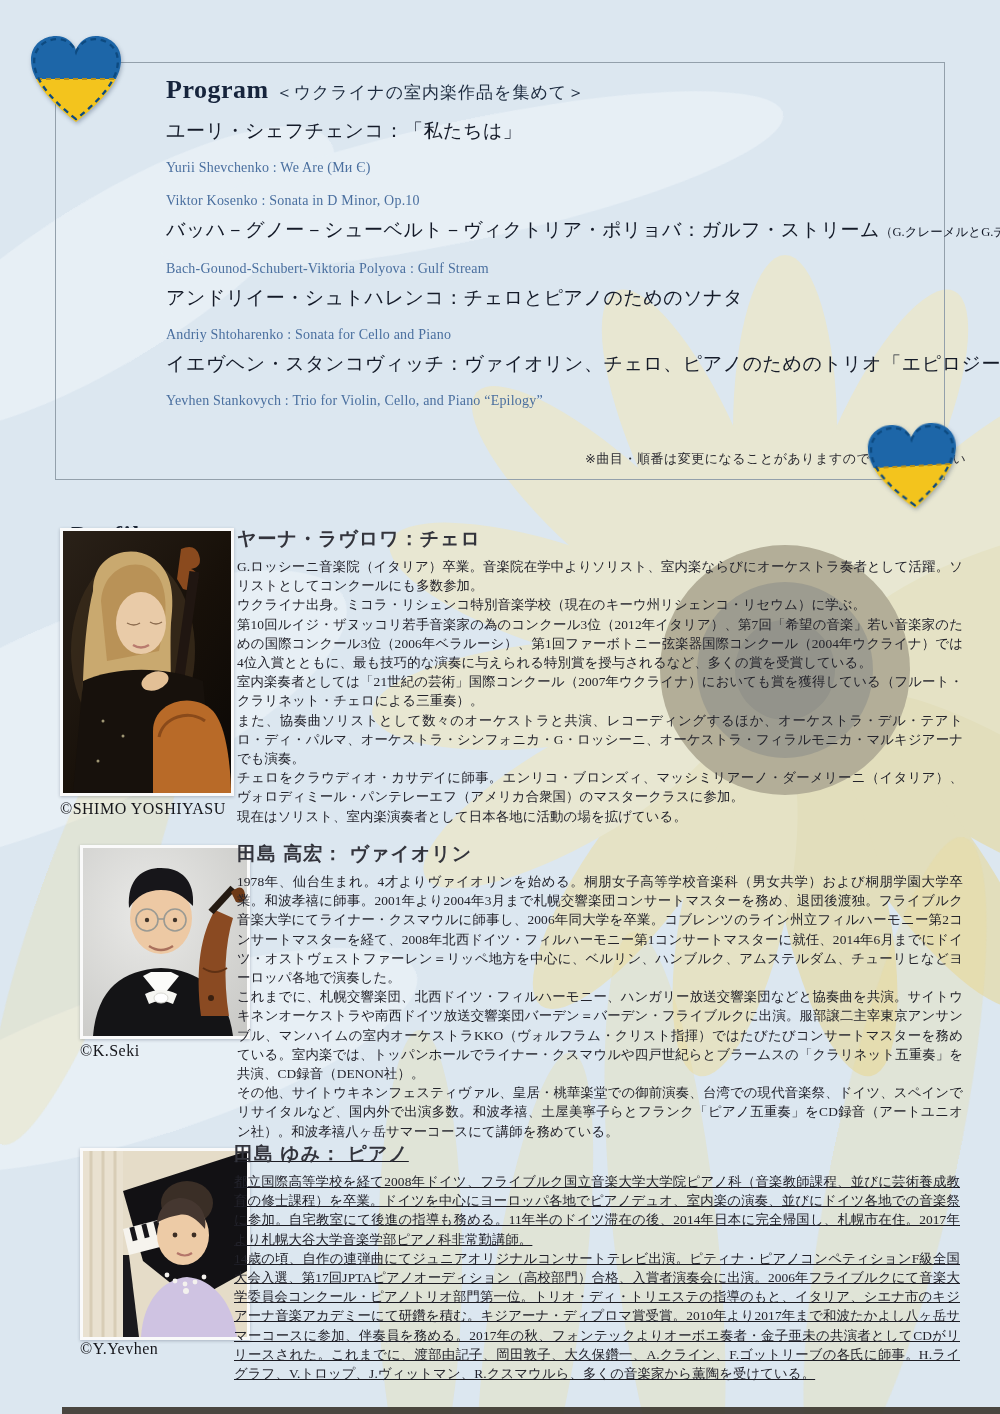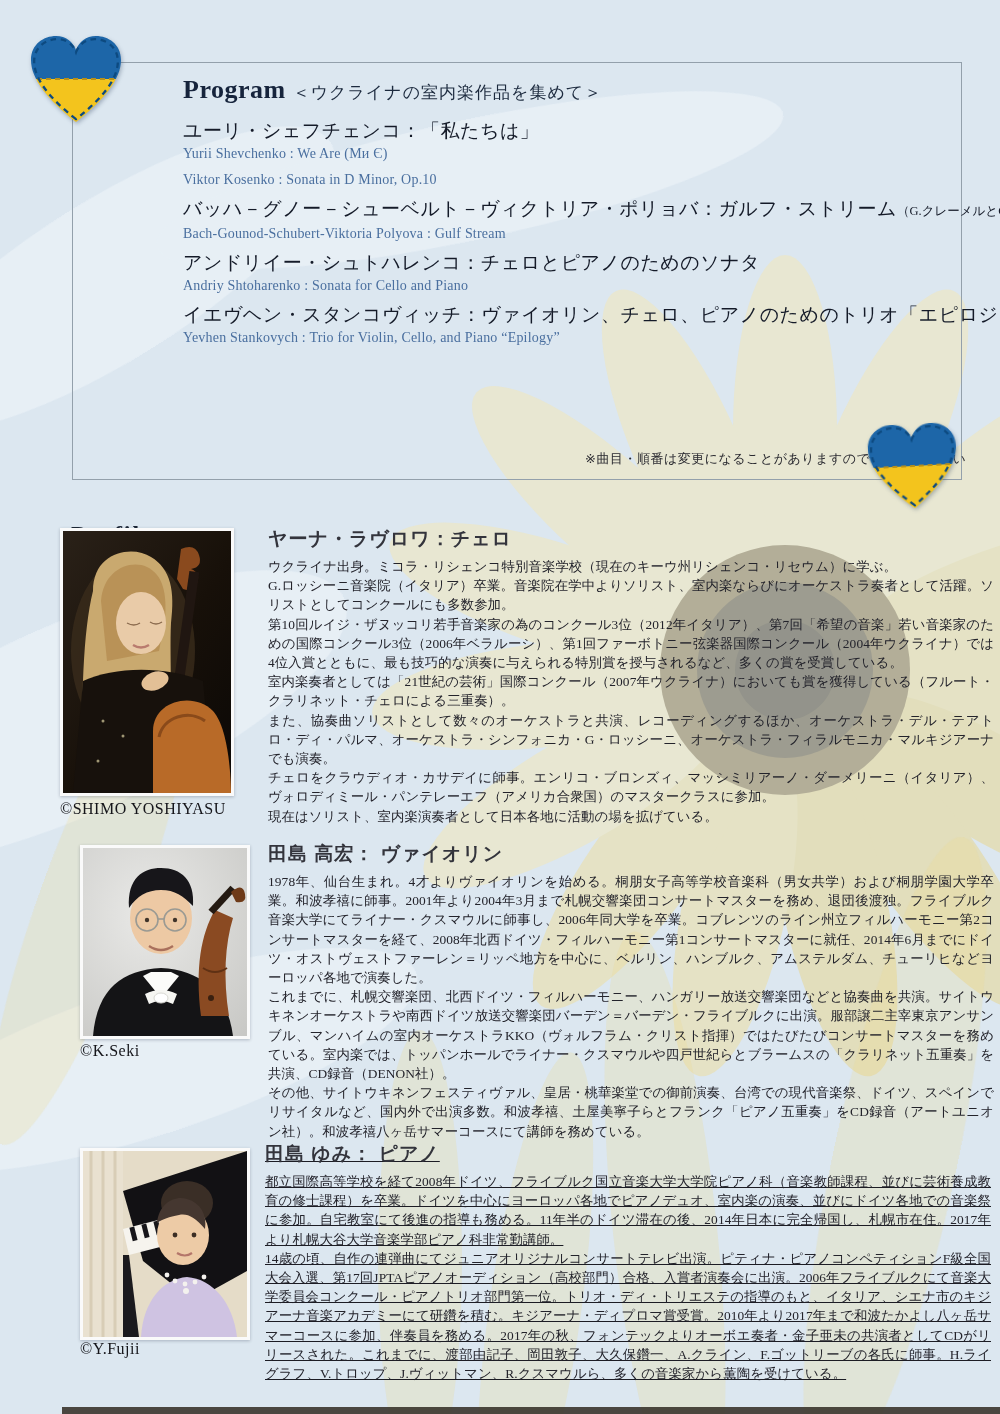--- a/index.html
+++ b/index.html
@@ -6,32 +6,32 @@
   .page{
     position:relative;width:1000px;height:1414px;overflow:hidden;
     background:#dce7f0;
     font-family:"Liberation Serif","DejaVu Serif",serif;
     color:#1c1c24;
   }
   .bg-art{position:absolute;left:0;top:0;pointer-events:none;}
 
   
   .program-box{
-    position:absolute;left:72px;top:62px;width:888px;height:416px;
+    position:absolute;left:55px;top:62px;width:888px;height:416px;
     border:1px solid #93a0ab;
   }
   .program-content{position:absolute;left:110px;top:12px;right:20px;}
   .program-title{
     margin:0 0 14px 0;font-size:26px;font-weight:bold;color:#16243c;letter-spacing:.5px;
   }
   .program-subtitle{font-size:17px;font-weight:normal;color:#1c2a3e;letter-spacing:1px;}
   .prog-item{margin-bottom:9px;}
   .prog-jp{font-size:19px;line-height:24px;color:#141a28;white-space:nowrap;letter-spacing:.5px;}
   .jp-note{font-size:12.5px;letter-spacing:0;}
-  .prog-en{font-size:14px;line-height:17px;color:#4a6f9f;margin-top:2px;letter-spacing:.2px;}
+  .prog-en{font-size:14px;line-height:17px;color:#4a6f9f;margin-top:16px;letter-spacing:.2px;}
   .program-note{
     position:absolute;left:585px;top:450px;font-size:13px;color:#2a2a30;
     font-family:"Liberation Sans","DejaVu Sans",sans-serif;letter-spacing:.5px;
   }
 
   
   .heart{position:absolute;filter:drop-shadow(1px 2px 2px rgba(40,60,90,.35));}
   .heart-top{left:26px;top:34px;width:100px;height:94px;}
   .heart-bottom{left:864px;top:422px;width:98px;height:92px;transform:rotate(-3deg);}
 
@@ -42,21 +42,21 @@
   }
   .photo{
     position:absolute;border:3px solid #fafafa;box-shadow:0 1px 3px rgba(50,60,80,.3);
     background:#222;line-height:0;
   }
   .photo svg{display:block;}
   .photo-credit{
     position:absolute;font-size:16px;color:#15151a;letter-spacing:.5px;
     font-family:"Liberation Serif","DejaVu Serif",serif;
   }
-  .member-text{position:absolute;width:726px;margin-left:31px;}
+  .member-text{position:absolute;width:726px;}
   .member-name{
     margin:0 0 5px 0;font-size:19px;font-weight:600;color:#33343c;letter-spacing:1px;
     font-family:"Liberation Sans","DejaVu Sans",sans-serif;
   }
   .member-bio p{
     margin:0;font-size:13.4px;line-height:19.2px;color:#23232b;
     text-align:justify;letter-spacing:.1px;
   }
 
   .bottom-strip{
@@ -196,22 +196,22 @@
       </g>
       <path d="M90 200 C90 170 130 160 150 180 C168 200 168 262 168 262 L90 262 Z" fill="#b86a28"></path>
       <path d="M96 206 C100 186 126 178 142 190" stroke="#8a4a1a" stroke-width="3" fill="none"></path>
       <ellipse cx="92" cy="150" rx="14" ry="9" fill="#e3c096" transform="rotate(-20 92 150)"></ellipse>
     </svg>
   </div>
   <div class="photo-credit" style="left:60px;top:800px;">©SHIMO YOSHIYASU</div>
   <div class="member-text" style="left:237px;top:526px;">
     <h3 class="member-name">ヤーナ・ラヴロワ：チェロ</h3>
     <div class="member-bio">
+      <p>G.ロッシーニ音楽院（イタリア）卒業。音楽院在学中よりソリスト、室内楽ならびにオーケストラ奏者として活躍。ソリストとしてコンクールにも多数参加。</p>
       <p>ウクライナ出身。ミコラ・リシェンコ特別音楽学校（現在のキーウ州リシェンコ・リセウム）に学ぶ。</p>
-      <p>G.ロッシーニ音楽院（イタリア）卒業。音楽院在学中よりソリスト、室内楽ならびにオーケストラ奏者として活躍。ソリストとしてコンクールにも多数参加。</p>
       <p>第10回ルイジ・ザヌッコリ若手音楽家の為のコンクール3位（2012年イタリア）、第7回「希望の音楽」若い音楽家のための国際コンクール3位（2006年ベラルーシ）、第1回ファーボトニー弦楽器国際コンクール（2004年ウクライナ）では4位入賞とともに、最も技巧的な演奏に与えられる特別賞を授与されるなど、多くの賞を受賞している。</p>
       <p>室内楽奏者としては「21世紀の芸術」国際コンクール（2007年ウクライナ）においても賞を獲得している（フルート・クラリネット・チェロによる三重奏）。</p>
       <p>また、協奏曲ソリストとして数々のオーケストラと共演、レコーディングするほか、オーケストラ・デル・テアトロ・ディ・パルマ、オーケストラ・シンフォニカ・G・ロッシーニ、オーケストラ・フィラルモニカ・マルキジアーナでも演奏。</p>
       <p>チェロをクラウディオ・カサデイに師事。エンリコ・ブロンズィ、マッシミリアーノ・ダーメリーニ（イタリア）、ヴォロディミール・パンテレーエフ（アメリカ合衆国）のマスタークラスに参加。</p>
       <p>現在はソリスト、室内楽演奏者として日本各地に活動の場を拡げている。</p>
     </div>
   </div>
 
   <div class="photo" style="left:80px;top:845px;">
     <svg width="164" height="188" viewBox="0 0 164 188">
@@ -276,21 +276,21 @@
       <g fill="#f4f2ee">
         <circle cx="84" cy="124" r="2.4"></circle>
           <circle cx="92" cy="130" r="2.4"></circle>
           <circle cx="102" cy="133" r="2.4"></circle>
         <circle cx="112" cy="131" r="2.4"></circle>
           <circle cx="121" cy="126" r="2.4"></circle>
           <circle cx="103" cy="140" r="3"></circle>
       </g>
     </svg>
   </div>
-  <div class="photo-credit" style="left:80px;top:1340px;">©Y.Fujii</div>
+  <div class="photo-credit" style="left:80px;top:1340px;">©Y.Yevhen</div>
   <div class="member-text" style="left:234px;top:1141px;text-decoration:underline;">
     <h3 class="member-name">田島 ゆみ： ピアノ</h3>
     <div class="member-bio">
       <p>都立国際高等学校を経て2008年ドイツ、フライブルク国立音楽大学大学院ピアノ科（音楽教師課程、並びに芸術養成教育の修士課程）を卒業。ドイツを中心にヨーロッパ各地でピアノデュオ、室内楽の演奏、並びにドイツ各地での音楽祭に参加。自宅教室にて後進の指導も務める。11年半のドイツ滞在の後、2014年日本に完全帰国し、札幌市在住。2017年より札幌大谷大学音楽学部ピアノ科非常勤講師。</p>
       <p>14歳の頃、自作の連弾曲にてジュニアオリジナルコンサートテレビ出演。ピティナ・ピアノコンペティションF級全国大会入選、第17回JPTAピアノオーディション（高校部門）合格、入賞者演奏会に出演。2006年フライブルクにて音楽大学委員会コンクール・ピアノトリオ部門第一位。トリオ・ディ・トリエステの指導のもと、イタリア、シエナ市のキジアーナ音楽アカデミーにて研鑽を積む。キジアーナ・ディプロマ賞受賞。2010年より2017年まで和波たかよし八ヶ岳サマーコースに参加、伴奏員を務める。2017年の秋、フォンテックよりオーボエ奏者・金子亜未の共演者としてCDがリリースされた。これまでに、渡部由記子、岡田敦子、大久保鑽一、A.クライン、F.ゴットリーブの各氏に師事。H.ライグラフ、V.トロップ、J.ヴィットマン、R.クスマウルら、多くの音楽家から薫陶を受けている。</p>
     </div>
   </div>
 
   <div class="bottom-strip"></div>
 </div>

